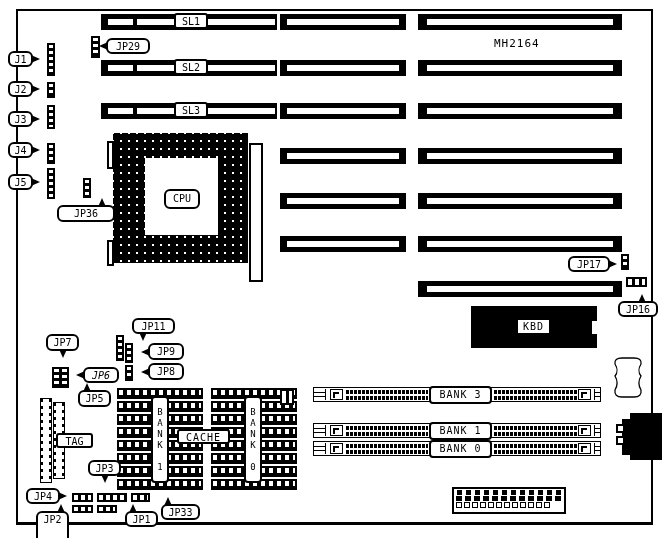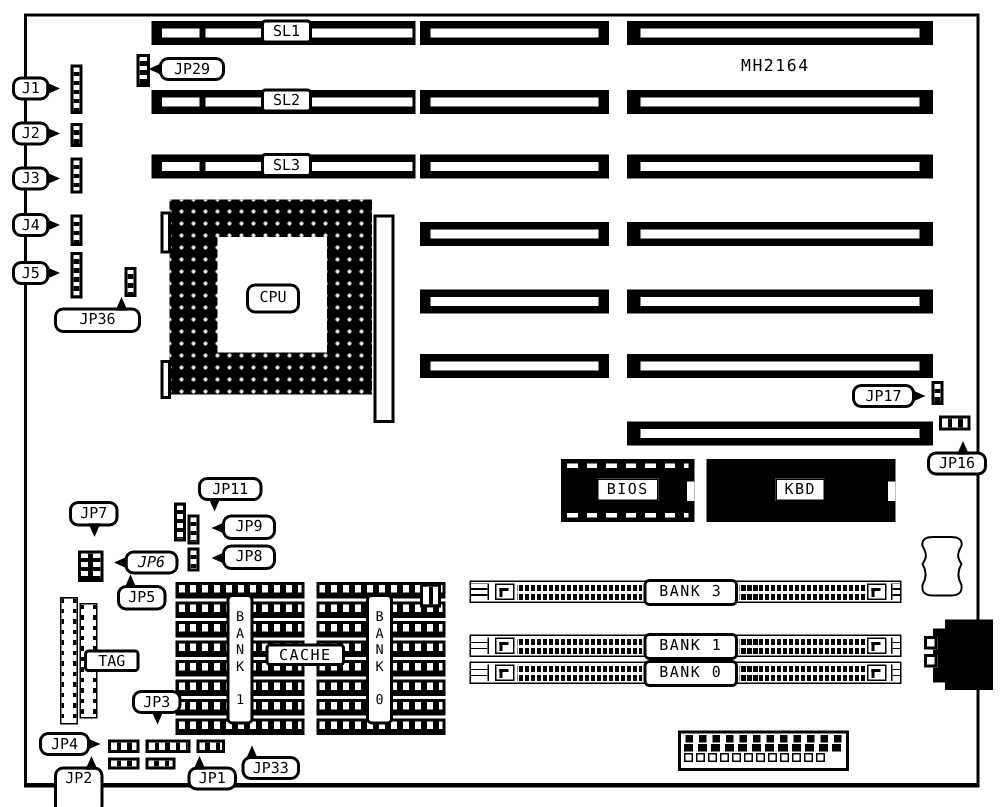--- a/index.html
+++ b/index.html
@@ -163,41 +163,35 @@
   <div class="jv" style="left:47px;top:105px;width:8px;height:24px;"></div>
   <div class="callout" style="left:8px;top:111px;width:25px;height:16px;"><span>J3</span><span class="tail tr"></span></div>
   <div class="jv" style="left:47px;top:143px;width:8px;height:21px;"></div>
   <div class="callout" style="left:8px;top:142px;width:25px;height:16px;"><span>J4</span><span class="tail tr"></span></div>
   <div class="jv" style="left:47px;top:168px;width:8px;height:31px;"></div>
   <div class="callout" style="left:8px;top:174px;width:25px;height:16px;"><span>J5</span><span class="tail tr"></span></div>
 
   <div class="jv" style="left:91px;top:36px;width:9px;height:22px;"></div>
   <div class="callout" style="left:106px;top:38px;width:44px;height:16px;"><span>JP29</span><span class="tail tl"></span></div>
   <div class="jv" style="left:83px;top:178px;width:8px;height:20px;"></div>
-  <div class="callout" style="left:36px;top:205px;width:58px;height:17px;"><span>JP36</span><span class="tail tu" style="left:80%;"></span></div>
+  <div class="callout" style="left:57px;top:205px;width:58px;height:17px;"><span>JP36</span><span class="tail tu" style="left:80%;"></span></div>
 
   <div class="cpu-socket">
     <div class="cpu-center"></div>
   </div>
   <div class="socket-tab" style="left:107px;top:141px;height:28px;"></div>
   <div class="socket-tab" style="left:107px;top:240px;height:26px;"></div>
   <div class="abs" style="left:249px;top:143px;width:14px;height:139px;background:#fff;border:2px solid #000;z-index:1;"></div>
   <div class="callout" style="left:164px;top:189px;width:36px;height:20px;line-height:14px;"><span>CPU</span></div>
 
   <div class="jv" style="left:621px;top:254px;width:8px;height:16px;"></div>
   <div class="callout" style="left:568px;top:256px;width:42px;height:16px;"><span>JP17</span><span class="tail tr"></span></div>
   <div class="jh" style="left:626px;top:277px;width:21px;height:10px;"></div>
   <div class="callout" style="left:618px;top:301px;width:40px;height:16px;"><span>JP16</span><span class="tail tu" style="left:60%;"></span></div>
 
-  <div class="romchip" style="left:374px;top:306px;width:89px;height:42px;">
-    <div class="dash" style="top:3px;"></div>
-    <div class="dash" style="bottom:3px;"></div>
-    <div class="notch" style="left:84px;"></div>
-    <div class="romlabel" style="left:24px;top:13px;width:41px;height:15px;"><span>BIOS</span></div>
-  </div>
   <div class="romchip" style="left:471px;top:306px;width:126px;height:42px;">
     <div class="notch" style="left:121px;"></div>
     <div class="romlabel" style="left:46px;top:13px;width:33px;height:15px;"><span>KBD</span></div>
   </div>
 
   <svg class="abs" style="left:613px;top:357px;z-index:2;" width="30" height="41">
     <path d="M9,1 H21 Q29,1 28,7 C25,12 25,15 28,19 C25,24 25,28 28,33 Q29,40 21,40 H9 Q1,40 2,33 C5,28 5,24 2,19 C5,15 5,12 2,7 Q1,1 9,1 Z" fill="#fff" stroke="#000" stroke-width="1.3"></path>
   </svg>
   <div class="abs black" style="left:630px;top:413px;width:32px;height:47px;z-index:3;"></div>
   <div class="abs black" style="left:622px;top:419px;width:9px;height:36px;z-index:3;"></div>

